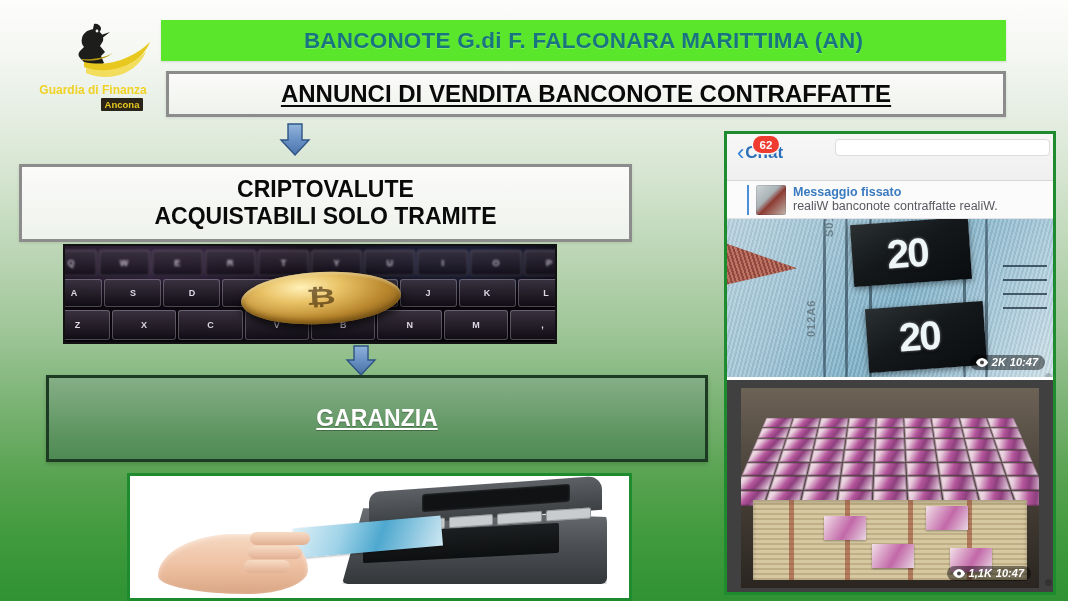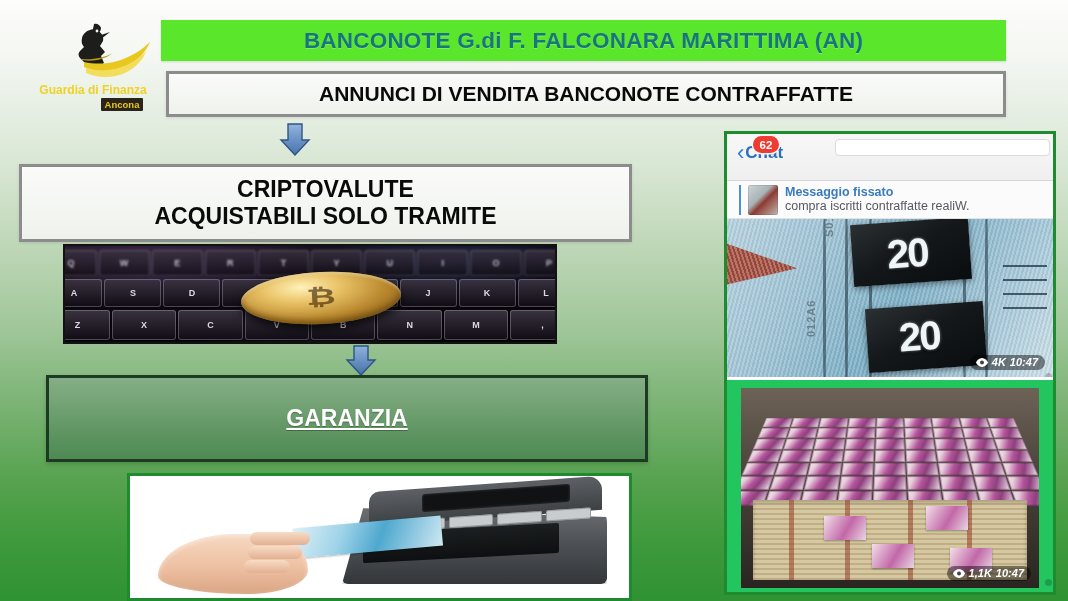--- a/index.html
+++ b/index.html
@@ -45,30 +45,30 @@
     display: flex; align-items: center; justify-content: center;
     box-shadow: 0 1px 3px rgba(0,0,0,.10);
   }
   .gbox .txt {
     color: #0a0a0a; font-weight: bold; text-align: center;
     line-height: 1.18;
   }
 
   #box-annunci { left: 166px; top: 71px; width: 840px; height: 46px; }
   #box-annunci .txt {
-    font-size: 21px; 
+    font-size: 24px; text-decoration: underline;
     text-underline-offset: 3px; white-space: nowrap;
   }
 
   #box-acquistabili { left: 19px; top: 164px; width: 613px; height: 78px; }
   #box-acquistabili .txt { font-size: 23px; }
 
   
   #box-garanzia {
-    position: absolute; left: 46px; top: 375px; width: 602px; height: 87px;
+    position: absolute; left: 46px; top: 375px; width: 662px; height: 87px;
     background: linear-gradient(to bottom,
       #85ae86 0%, #72a274 35%, #5d9460 70%, #4e8a53 100%);
     border: 3px solid #1d3a22;
     display: flex; align-items: center; justify-content: center;
     box-shadow: 0 2px 4px rgba(0,0,0,.18);
   }
   #box-garanzia .txt {
     color: #ffffff; font-weight: bold; text-align: center;
     font-size: 23px; line-height: 1.2;
     text-shadow: 0 1px 1px rgba(0,0,0,.3);
@@ -219,42 +219,42 @@
   #searchbar {
     position: absolute; left: 108px; top: 5px; width: 215px; height: 17px;
     background: #ffffff; border: 1px solid #dcdcde; border-radius: 4px;
   }
   #subs {
     position: absolute; left: 0; right: 0; top: 22px;
     text-align: center; font-size: 11.5px; color: #7d7d82; letter-spacing: .2px;
   }
 
   #pinned {
-    position: relative; height: 38px; padding: 2px 6px 2px 12px;
+    position: relative; height: 38px; padding: 2px 6px 2px 20px;
     background: #fbfbfb; border-bottom: 1px solid #e2e2e4;
     display: flex; align-items: center; gap: 7px;
   }
   #pinned .bar { width: 2px; height: 30px; background: #4a90d9; flex: 0 0 auto; }
   #pinned .thumb {
     width: 30px; height: 30px; flex: 0 0 auto; border-radius: 2px; overflow: hidden;
     background: linear-gradient(135deg,#cfd6d8 0%,#a9b3b6 40%,#8d3b33 55%,#c0bab0 100%);
     box-shadow: inset 0 0 0 1px rgba(0,0,0,.1);
   }
   #pinned .meta { overflow: hidden; }
   #pinned .ttl {
     color: #3a7bbf; font-size: 12.5px; font-weight: bold; line-height: 14px;
     white-space: nowrap;
   }
   #pinned .sub {
     color: #585860; font-size: 12.5px; line-height: 15px; white-space: nowrap;
   }
 
   .photo { position: relative; overflow: hidden; background: #cfd8dd; }
   #photo-20 { height: 158px; }
-  #photo-stack { height: 218px; margin-top: 3px; background:#22c55e;text-decoration:underline; }
+  #photo-stack { height: 218px; margin-top: 3px; background:#404040;text-decoration:underline; }
 
   
   #photo-20 .bg {
     position: absolute; inset: 0;
     background:
       repeating-linear-gradient(105deg, rgba(255,255,255,.14) 0 2px, rgba(0,0,0,.05) 2px 4px),
       linear-gradient(120deg,#b9d3e0 0%,#9fc4d6 28%,#7fb1c8 52%,#a8cadb 78%,#cfe2ea 100%);
   }
   #photo-20 .wave {
     position: absolute; top: -10%; height: 125%; width: 3px;
@@ -479,21 +479,21 @@
     </div>
     <div id="badge">62</div>
     <div id="searchbar"></div>
   </div>
 
   <div id="pinned">
     <div class="bar"></div>
     <div class="thumb"></div>
     <div class="meta">
       <div class="ttl">Messaggio fissato</div>
-      <div class="sub">compra iscritti contraffatte realiW.</div>
+      <div class="sub">realiW banconote contraffatte realiW.</div>
     </div>
   </div>
 
   <div class="photo" id="photo-20">
     <div class="bg"></div>
     <div class="redwing"></div>
     <div class="wave" style="left:96px;"></div>
     <div class="wave" style="left:118px;"></div>
     <div class="wave" style="left:142px;"></div>
     <div class="wave" style="left:236px;"></div>
@@ -508,21 +508,21 @@
       <i></i>
         <i></i>
         <i></i>
         <i></i>
     </div>
     <div class="viewstat">
       <svg width="12" height="9" viewBox="0 0 12 9" xmlns="http://www.w3.org/2000/svg">
         <path d="M6 0C3 0 1 2.2 0 4.5 1 6.8 3 9 6 9s5-2.2 6-4.5C11 2.2 9 0 6 0z" fill="#fff"></path>
         <circle cx="6" cy="4.5" r="2" fill="#444"></circle>
       </svg>
-      <span>4K</span>
+      <span>2K</span>
       <span>10:47</span>
     </div>
     <div class="scrollnub" style="bottom:-3px;"></div>
   </div>
 
   <div class="photo" id="photo-stack">
     <div class="frame">
       <div class="floor"></div>
       <div class="top-grid">
         <i></i>

